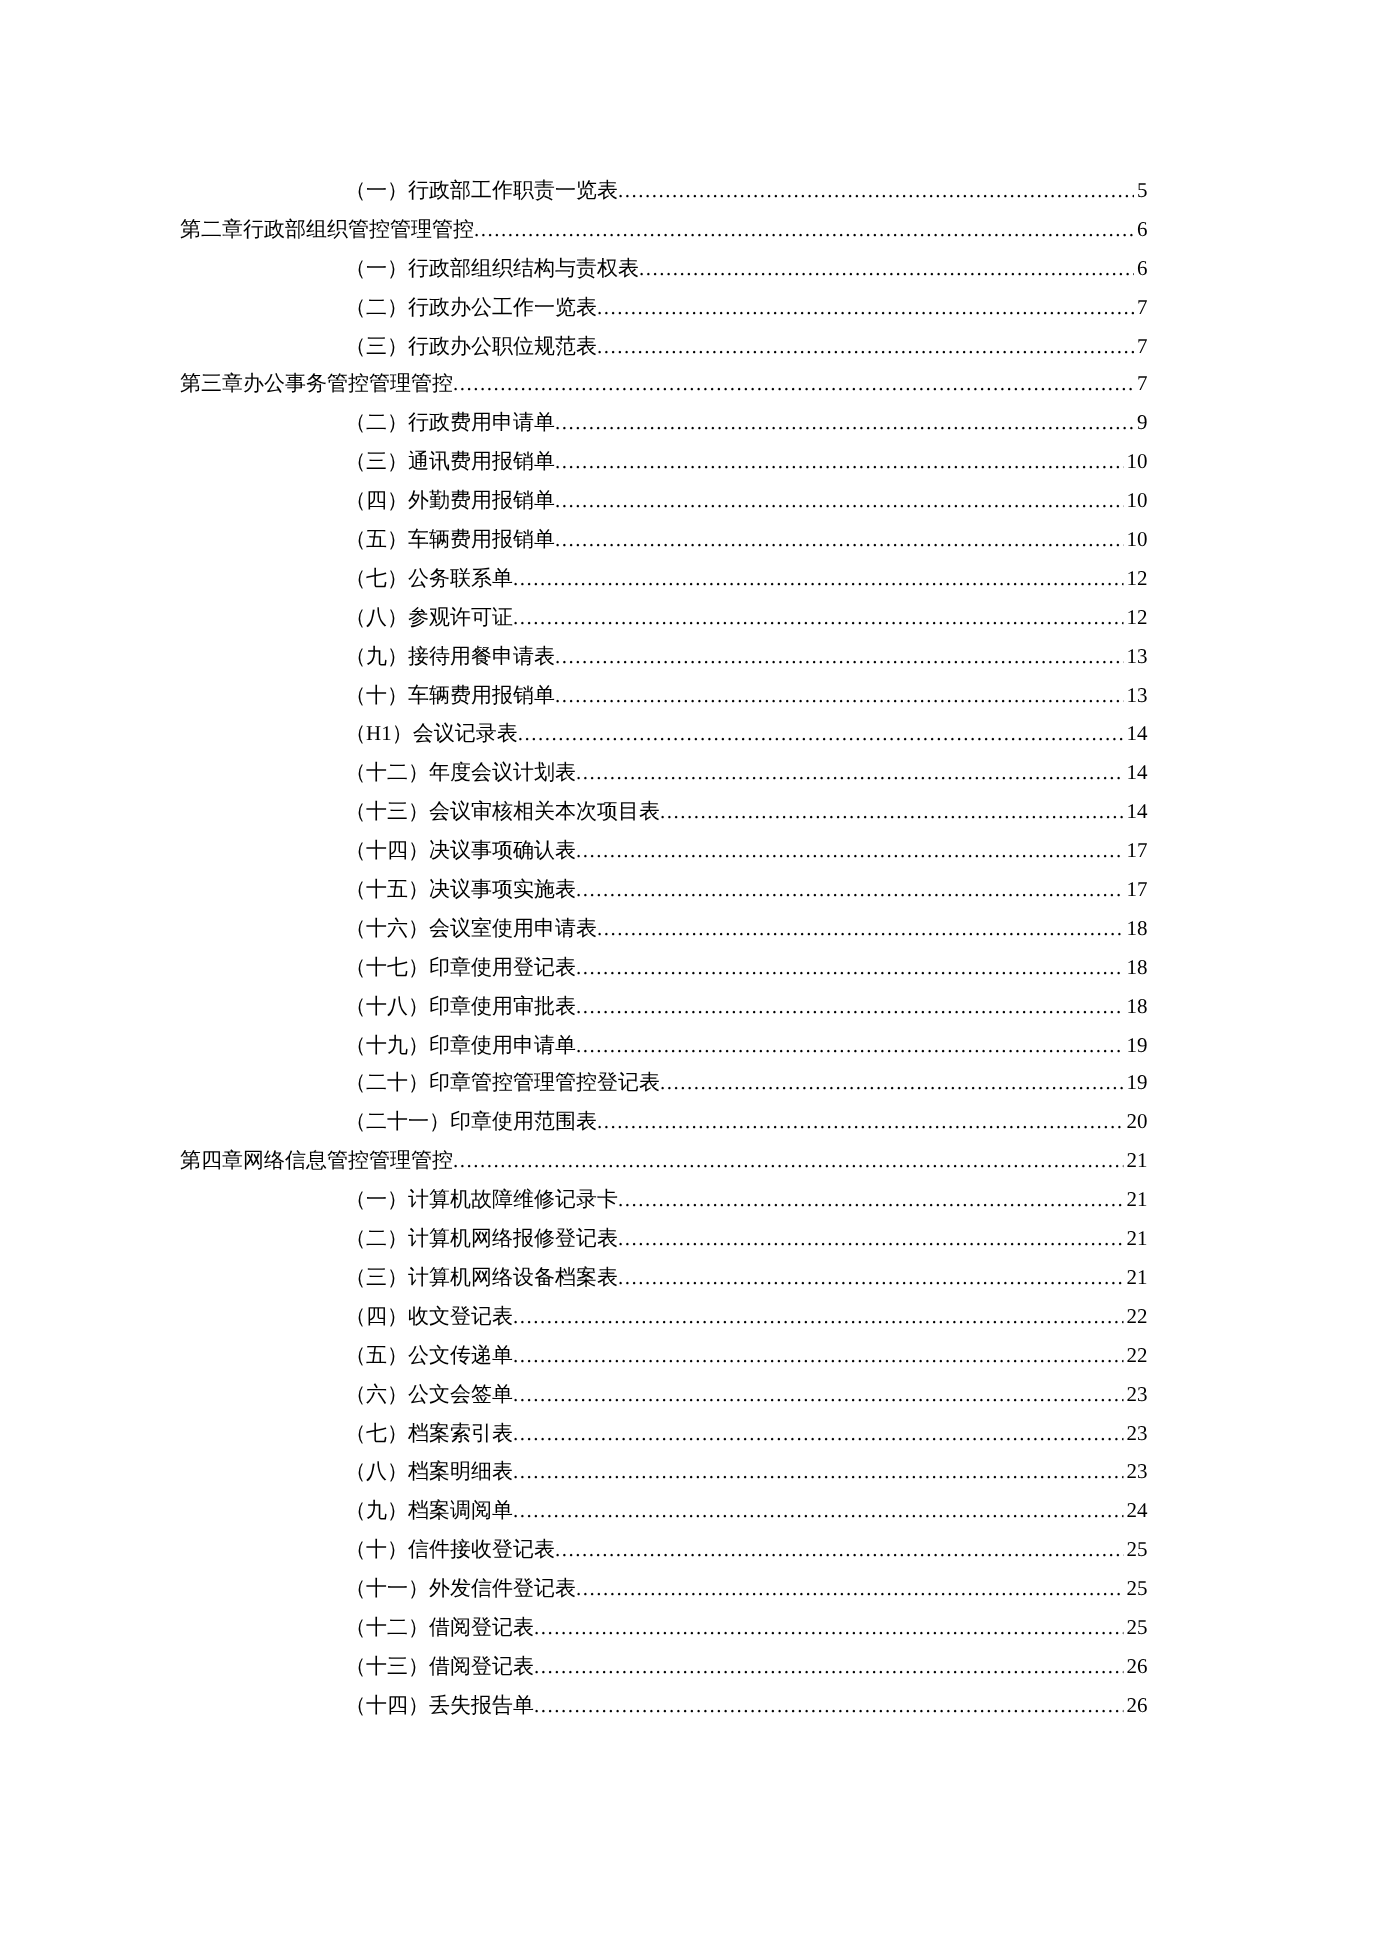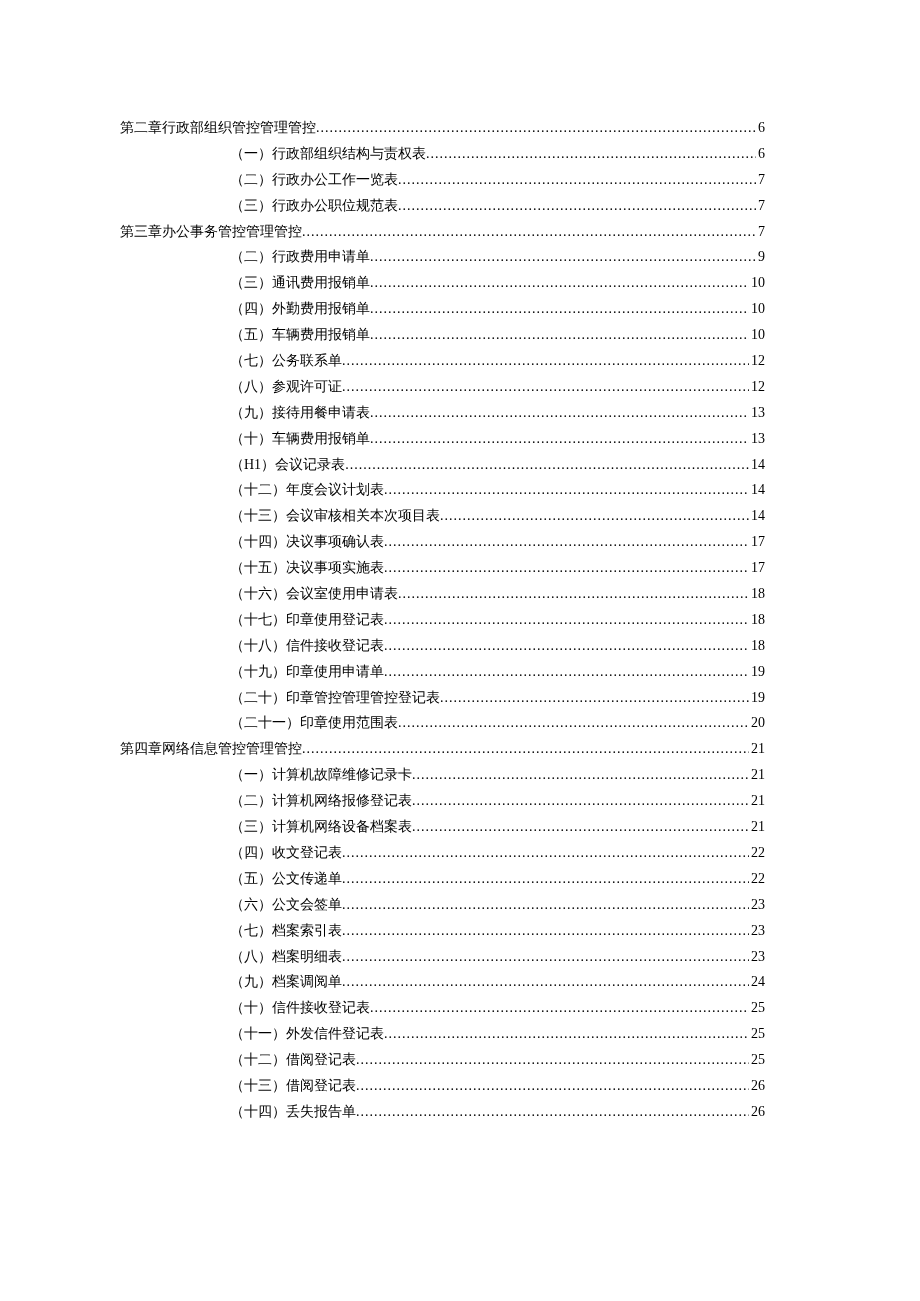--- a/index.html
+++ b/index.html
@@ -45,20 +45,25 @@
     }
     .toc-page {
       flex: 0 0 auto;
       padding-left: 2px;
     }
   </style>
 </head>
 <body>
 
 <div class="toc" id="toc-container">
+    <div class="toc-line level-item">
+      <span class="toc-title">（一）行政部工作职责一览表</span>
+      <span class="toc-dots"></span>
+      <span class="toc-page">5</span>
+    </div>
     <div class="toc-line level-chapter">
       <span class="toc-title">第二章行政部组织管控管理管控</span>
       <span class="toc-dots"></span>
       <span class="toc-page">6</span>
     </div>
     <div class="toc-line level-item">
       <span class="toc-title">（一）行政部组织结构与责权表</span>
       <span class="toc-dots"></span>
       <span class="toc-page">6</span>
     </div>
@@ -146,21 +151,21 @@
       <span class="toc-title">（十六）会议室使用申请表</span>
       <span class="toc-dots"></span>
       <span class="toc-page">18</span>
     </div>
     <div class="toc-line level-item">
       <span class="toc-title">（十七）印章使用登记表</span>
       <span class="toc-dots"></span>
       <span class="toc-page">18</span>
     </div>
     <div class="toc-line level-item">
-      <span class="toc-title">（十八）信件接收登记表</span>
+      <span class="toc-title">（十八）印章使用审批表</span>
       <span class="toc-dots"></span>
       <span class="toc-page">18</span>
     </div>
     <div class="toc-line level-item">
       <span class="toc-title">（十九）印章使用申请单</span>
       <span class="toc-dots"></span>
       <span class="toc-page">19</span>
     </div>
     <div class="toc-line level-item">
       <span class="toc-title">（二十）印章管控管理管控登记表</span>

